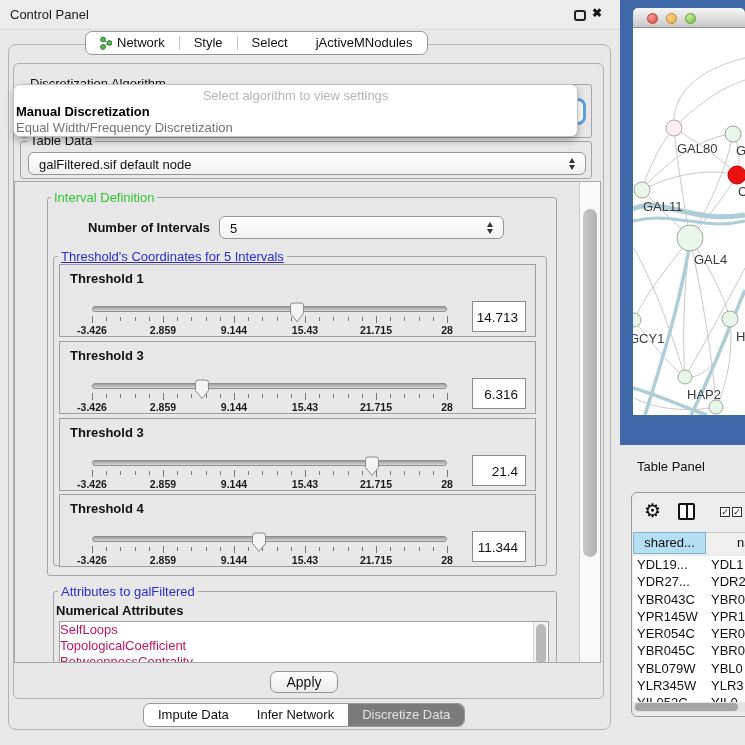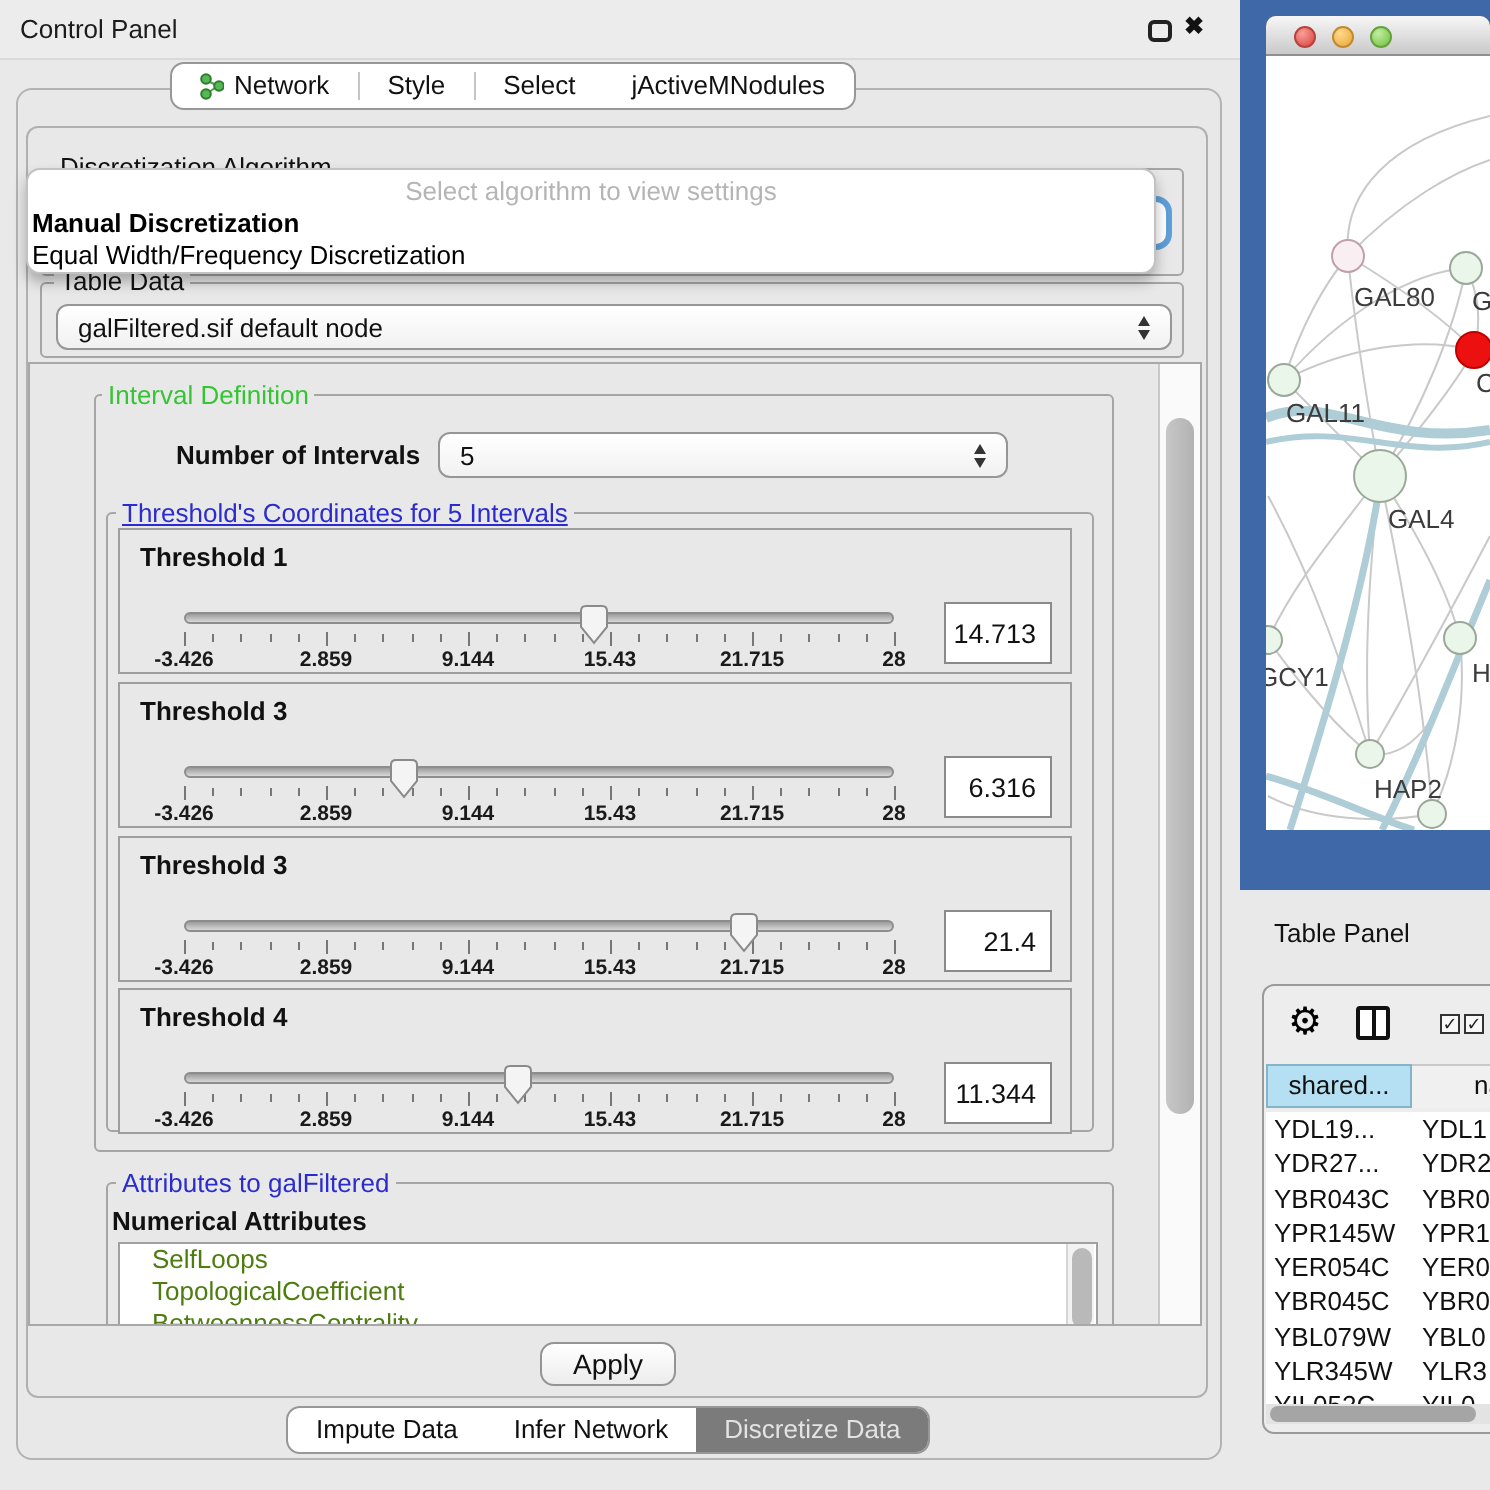--- a/index.html
+++ b/index.html
@@ -31,21 +31,21 @@
 
   #algo-group { left:20px; top:84px; width:572px; height:54px; }
   #algo-title { left:27px; top:76px; color:#111; }
   #algo-combo { left:28px; top:98px; width:558px; height:27px; background:#fff;
     border:3px solid #5f9fd8; border-radius:8px; }
 
   #popup { left:13px; top:84px; width:565px; height:53px; background:#fff;
     border:1px solid #c2c2c2; border-radius:7px; box-shadow:0 4px 7px rgba(0,0,0,0.28); z-index:5; }
   #popup-hint { width:100%; text-align:center; top:3px; font-size:13px; color:#b5b5b5; position:absolute; }
   #popup-opt1 { left:2px; top:19px; font-size:13px; font-weight:bold; color:#000; }
-  #popup-opt2 { left:2px; top:35px; font-size:13px; color:#000000; }
+  #popup-opt2 { left:2px; top:35px; font-size:13px; color:#737373; }
 
   #td-group { left:20px; top:141px; width:572px; height:38px; }
   #td-title { left:27px; top:133px; color:#111; }
   .combo { background:linear-gradient(#ffffff,#f1f1f1); border:1px solid #969696; border-radius:6px;
     font-size:13px; color:#111; }
   .combo .ctext { position:absolute; left:10px; top:50%; transform:translateY(-50%); }
   .spinner { position:absolute; right:9px; top:50%; transform:translateY(-50%); width:7px; height:12px; }
   .spinner:before, .spinner:after { content:""; position:absolute; left:0; border-left:3.5px solid transparent; border-right:3.5px solid transparent; }
   .spinner:before { top:0; border-bottom:5px solid #333; }
   .spinner:after { bottom:0; border-top:5px solid #333; }
@@ -70,21 +70,21 @@
   .tick { position:absolute; width:1px; background:#777; }
   .scale-lab { position:absolute; top:59px; width:48px; text-align:center; font-size:10.5px; font-weight:bold; color:#1a1a1a; }
   .thr-thumb { position:absolute; top:37px; width:16px; height:21px; }
   .thr-box { position:absolute; left:412px; top:36px; width:54px; height:31px; background:#fff; border:1px solid #8a8a8a; }
   .thr-box span { position:absolute; right:7px; top:50%; transform:translateY(-50%); font-size:13.5px; color:#111; }
 
   #attr-group { left:38px; top:409px; width:504px; height:100px; position:absolute; }
   #attr-title { left:43px; top:402px; }
   #num-attr { left:41px; top:421px; font-size:13px; font-weight:bold; color:#111; position:absolute; }
   #attr-list { left:44px; top:439px; width:490px; height:70px; background:#fff; border:1px solid #a0a0a0; position:absolute; overflow:hidden; }
-  .attr-item { font-size:13px; color:#4d7c0f; line-height:16.2px; padding-left:16px; white-space:nowrap; }
+  .attr-item { font-size:13px; color:#be185d; line-height:16.2px; padding-left:0; white-space:nowrap; }
   #attr-vscroll { position:absolute; right:1px; top:0; width:14px; height:68px; background:#f3f3f3; border-left:1px solid #d5d5d5; }
   #attr-vthumb { position:absolute; left:2px; top:2px; width:10px; height:40px; border-radius:5px; background:#b9b9b9; }
 
   #apply-btn { left:270px; top:671px; width:68px; height:22px; background:linear-gradient(#ffffff,#ececec);
     border:1px solid #949494; border-radius:7px; font-size:14px; color:#111; text-align:center; line-height:20px; }
 
   .green { color:#35c435; }
   .blue { color:#2b2bd0; }
 
   

